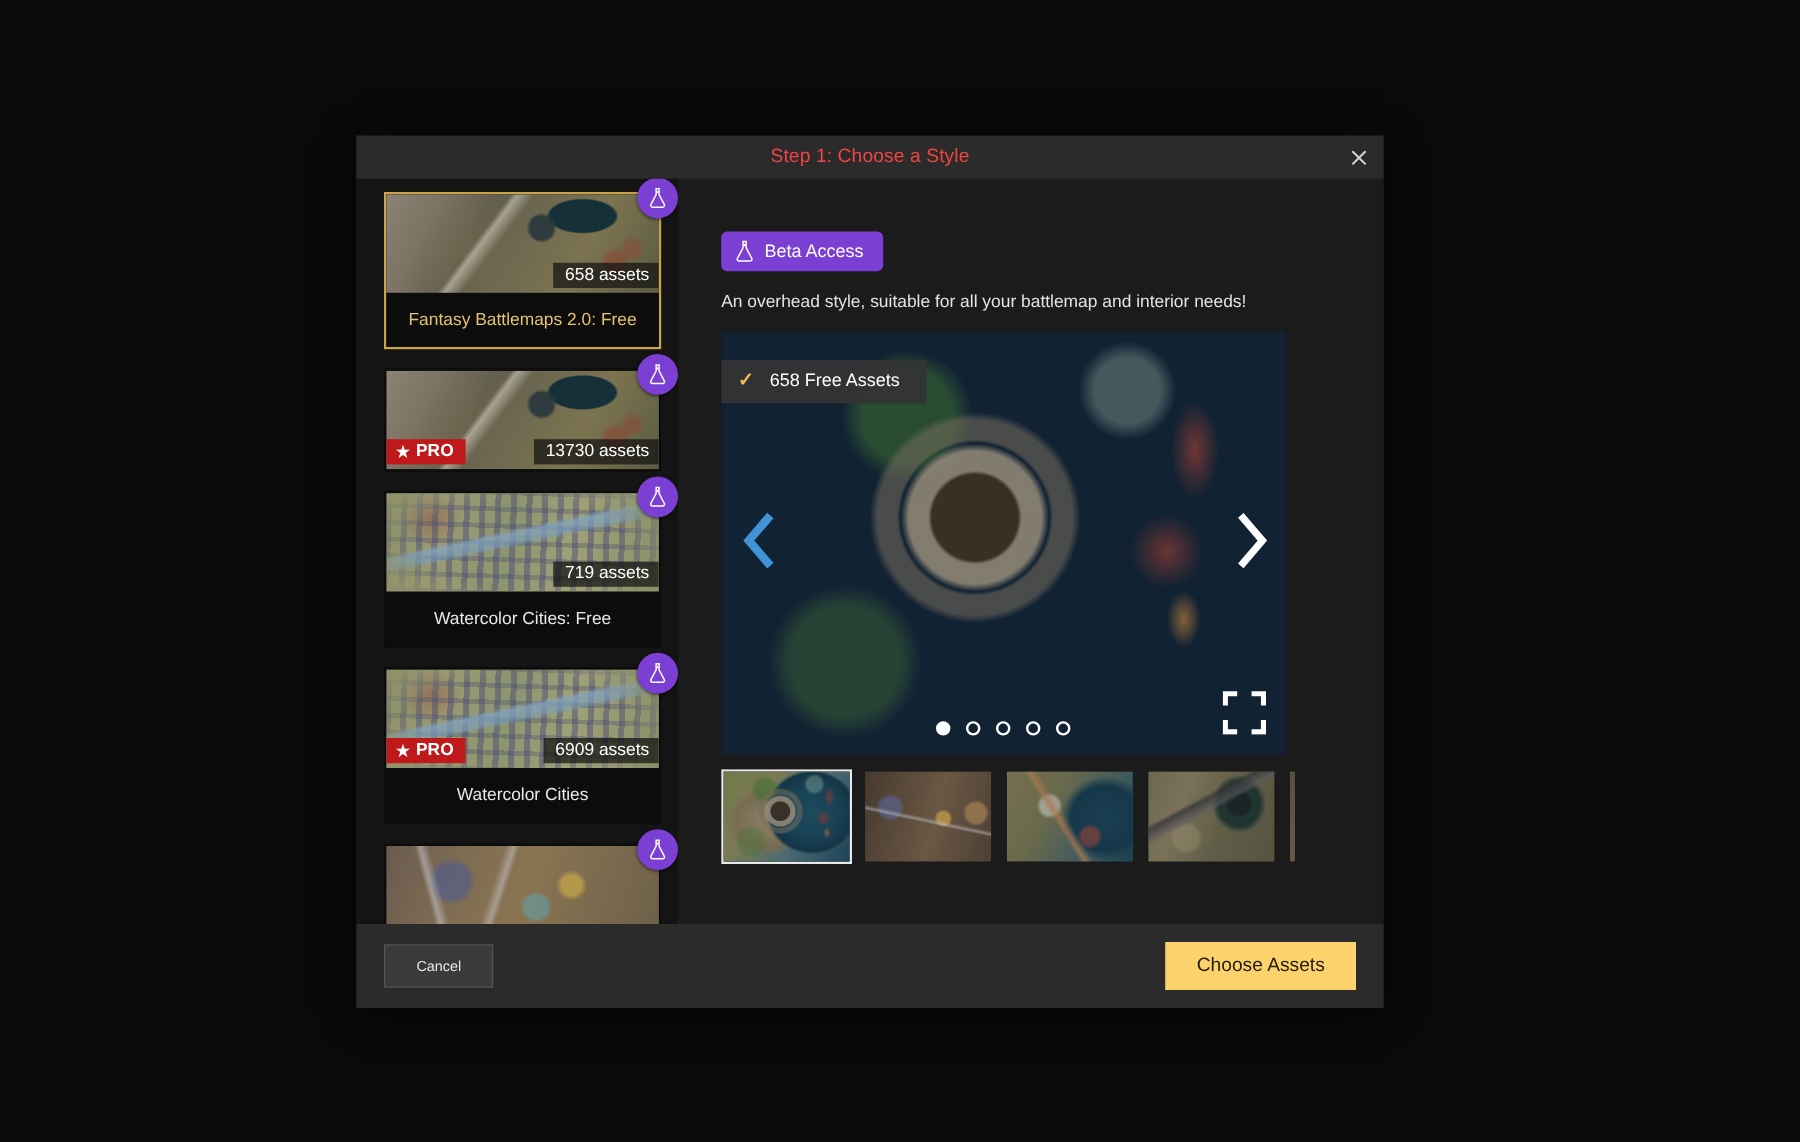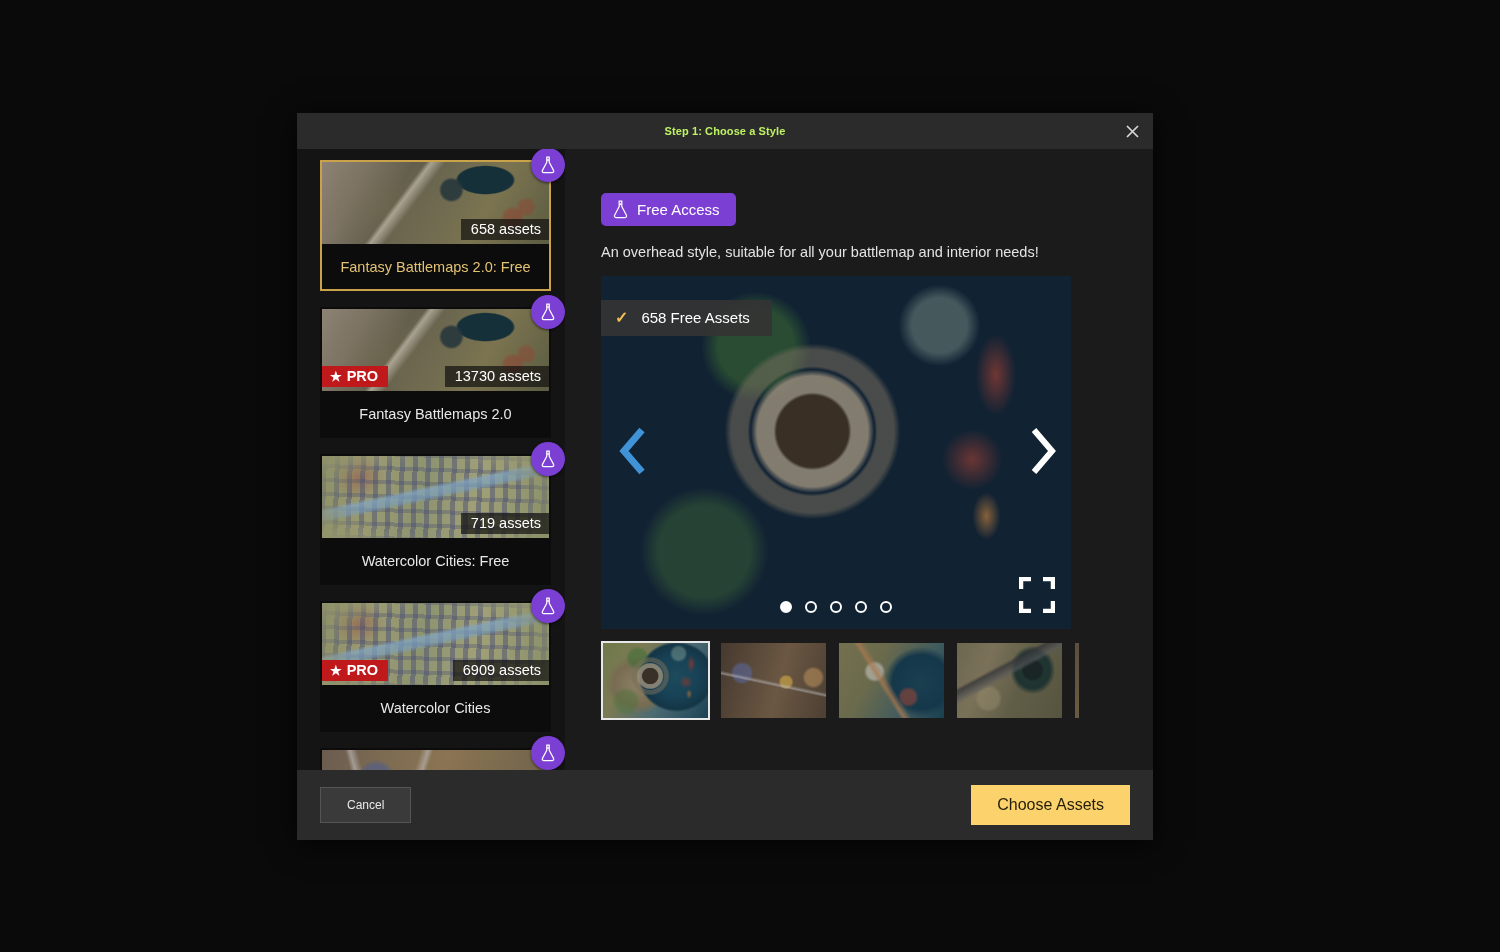--- a/index.html
+++ b/index.html
@@ -20,21 +20,21 @@
     box-shadow: 0 4px 28px rgba(0,0,0,.75);
   }
 
   .titlebar {
     height: 36px; flex: 0 0 36px;
     background: #2b2b2b;
     position: relative;
     display: flex; align-items: center; justify-content: center;
   }
   .titlebar-text {
-    color: #bef264; font-size: 11px; letter-spacing: .1px; font-weight: bold;
+    color: #ef4444; font-size: 16px; letter-spacing: .1px;
   }
   .close-btn {
     position: absolute; right: 0; top: 0;
     width: 42px; height: 36px;
     display: flex; align-items: center; justify-content: center;
     cursor: pointer;
   }
   .close-btn svg { display: block; }
 
   
@@ -358,21 +358,20 @@
           </div>
           <div class="style-card">
             <div class="card-thumb">
               <div class="art art-ruins"></div>
               <div class="pro-badge">
                 <span class="star">★</span>
                 <span>PRO</span>
               </div>
               <div class="asset-count">13730 assets</div>
             </div>
-            <div class="card-label">Fantasy Battlemaps 2.0</div>
             <div class="flask-badge">
               <svg width="16" height="18" viewBox="0 0 17 19">
                 <path d="M6.6 1.2 h3.8 M7.2 1.2 v5.3 L2.6 15.2 a1.6 1.6 0 0 0 1.4 2.4 h9 a1.6 1.6 0 0 0 1.4 -2.4 L9.8 6.5 V1.2" stroke="#fff" stroke-width="1.3" fill="none" stroke-linejoin="round"></path>
                 <circle cx="8.5" cy="4.2" r="0.95" fill="#fff"></circle>
               </svg>
             </div>
           </div>
           <div class="style-card">
             <div class="card-thumb">
               <div class="art art-city"></div>
@@ -417,21 +416,21 @@
         </div>
     </div>
 
     <div class="content">
 
       <div class="beta-pill">
         <svg width="17" height="19" viewBox="0 0 17 19">
           <path d="M6.6 1.2 h3.8 M7.2 1.2 v5.3 L2.6 15.2 a1.6 1.6 0 0 0 1.4 2.4 h9 a1.6 1.6 0 0 0 1.4 -2.4 L9.8 6.5 V1.2" stroke="#fff" stroke-width="1.25" fill="none" stroke-linejoin="round"></path>
           <circle cx="8.5" cy="4.2" r="1" fill="#fff"></circle>
         </svg>
-        <span>Free Access</span>
+        <span>Beta Access</span>
       </div>
 
       <div class="style-desc">An overhead style, suitable for all your battlemap and interior needs!</div>
 
       
       <div class="preview">
         <div class="art art-harbor"></div>
 
         <div class="free-badge">
           <span class="tick">✓</span>

